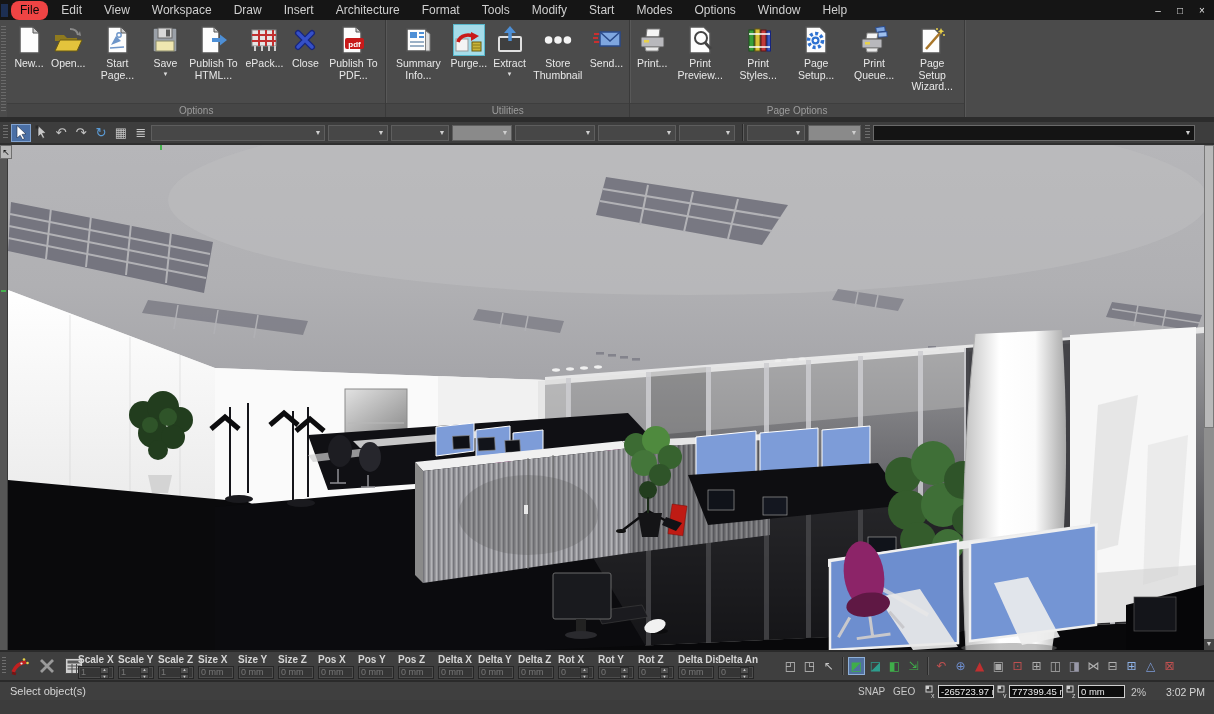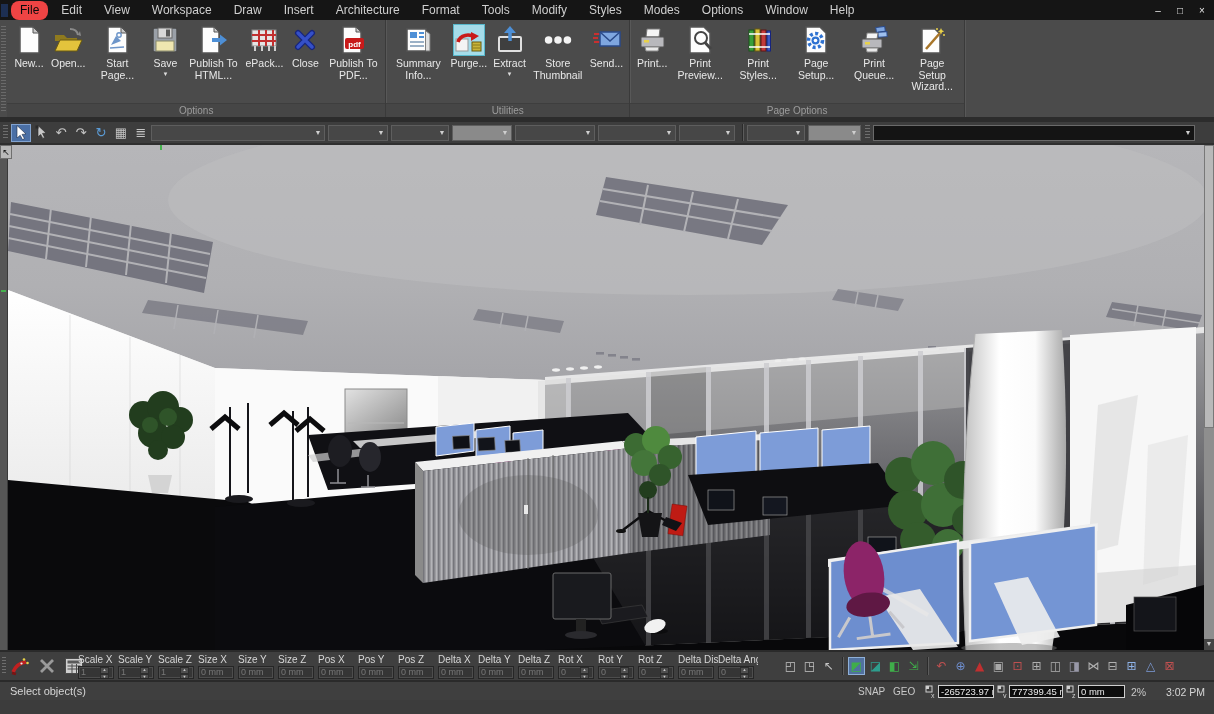--- a/index.html
+++ b/index.html
@@ -59,21 +59,21 @@
   .hbtn{position:absolute;right:15px;top:1px;width:13px;height:12px;background:#5c5c5c;border:1px solid #3a3a3a;color:#d0d0d0;font-size:7px;text-align:center;line-height:10px}
   .hcorner{position:absolute;right:0;top:0;width:14px;height:100%;background:#454545}
 
   
   .inspector{height:30px;background:#3f3f3f;border-top:2px solid #2a2a2a;position:relative}
   .insp-grip{position:absolute;left:2px;top:5px;width:4px;height:18px;background:repeating-linear-gradient(to bottom,#6e6e6e 0 1px,transparent 1px 3px)}
   .insp-icons{position:absolute;left:10px;top:4px;display:flex;gap:7px;align-items:center}
   .insp-icon{width:20px;height:20px;display:flex;align-items:center;justify-content:center}
   .insp-fields{position:absolute;left:78px;top:2px;display:flex}
   .ifield{width:40px;position:relative}
-  .ilabel{color:#d6d6d6;font-weight:normal;font-size:10px;height:12px;line-height:12px;white-space:nowrap;overflow:hidden}
+  .ilabel{color:#d6d6d6;font-weight:bold;font-size:10px;height:12px;line-height:12px;white-space:nowrap;overflow:hidden}
   .ibox{height:13px;background:#353535;border:1px solid #262626;box-shadow:0 0 0 1px #4d4d4d inset;color:#787878;font-size:9px;line-height:11px;padding:0 2px;margin-right:4px;position:relative;overflow:hidden}
   .spin{position:absolute;right:4px;top:0;width:9px;height:13px;display:flex;flex-direction:column}
   .spin b{flex:1;background:#4e4e4e;border:1px solid #2d2d2d;font-size:4px;color:#c8c8c8;line-height:4px;text-align:center;font-weight:normal}
   .mode-icons{position:absolute;left:782px;top:5px;display:flex;align-items:center;gap:2px}
   .micon{width:17px;height:18px;display:flex;align-items:center;justify-content:center;font-size:12px;font-family:"DejaVu Sans",sans-serif}
   .micon.active{background:#51719f;border:1px solid #8fb0d8}
   .msep{width:1px;height:18px;background:#2b2b2b;box-shadow:1px 0 0 #5c5c5c;margin:0 3px}
 
   
   .statusbar{height:20px;background:#3f3f3f;border-top:2px solid #2a2a2a;position:relative;color:#d6d6d6;font-size:11px}
@@ -94,21 +94,21 @@
         <span class="menu-item active">File</span>
         <span class="menu-item">Edit</span>
         <span class="menu-item">View</span>
         <span class="menu-item">Workspace</span>
         <span class="menu-item">Draw</span>
         <span class="menu-item">Insert</span>
         <span class="menu-item">Architecture</span>
         <span class="menu-item">Format</span>
         <span class="menu-item">Tools</span>
         <span class="menu-item">Modify</span>
-        <span class="menu-item">Styles</span>
+        <span class="menu-item">Start</span>
         <span class="menu-item">Modes</span>
         <span class="menu-item">Options</span>
         <span class="menu-item">Window</span>
         <span class="menu-item">Help</span>
       </nav>
     <div class="wincontrols">
       <span class="winbtn">–</span>
       <span class="winbtn">□</span>
       <span class="winbtn">×</span>
     </div>

